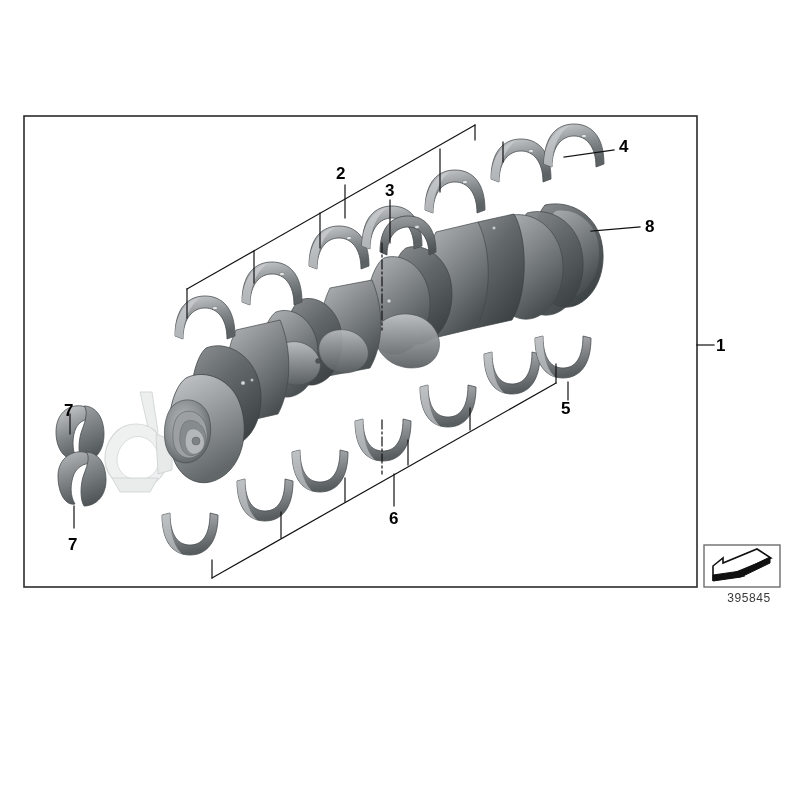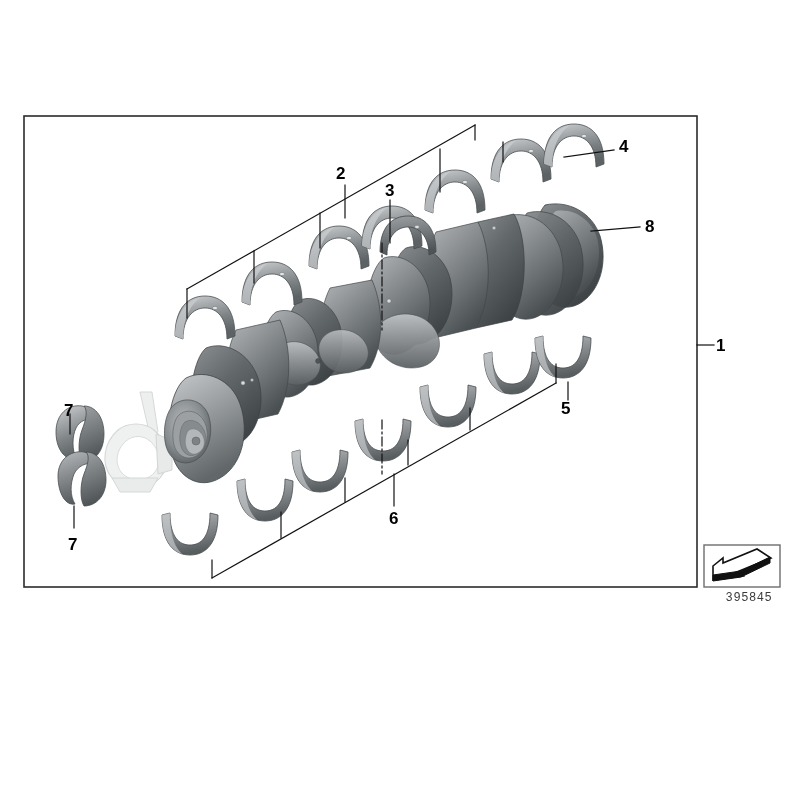--- a/index.html
+++ b/index.html
@@ -50,21 +50,21 @@
     line-height: 17px;
     white-space: nowrap;
   }
 
   #ref-number {
     position: absolute;
     left: 712px;
     top: 591px;
     width: 74px;
     text-align: center;
-    font-family: Liberation Mono, monospace;
+    font-family: Liberation Sans, sans-serif;
     font-size: 12px;
     color: #3a3a3a;
     letter-spacing: 0.6px;
   }
 </style>
 </head>
 <body>
 
 <div id="diagram-root">
 

